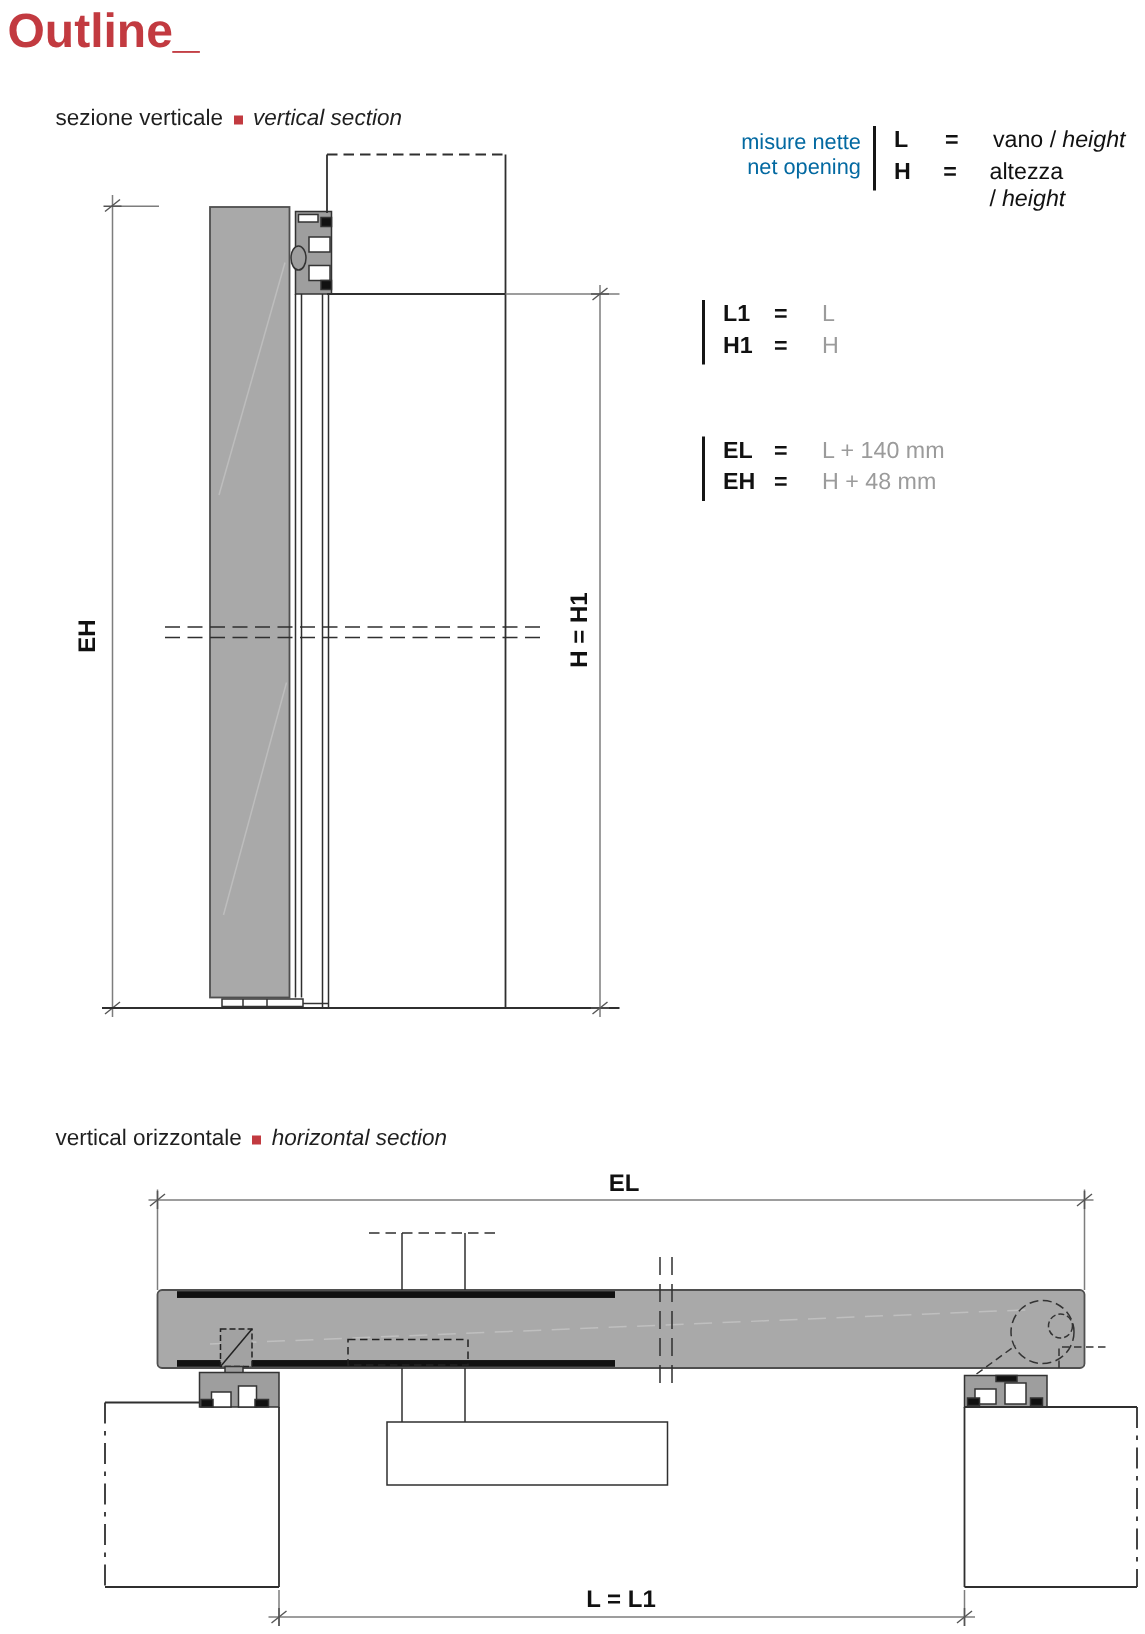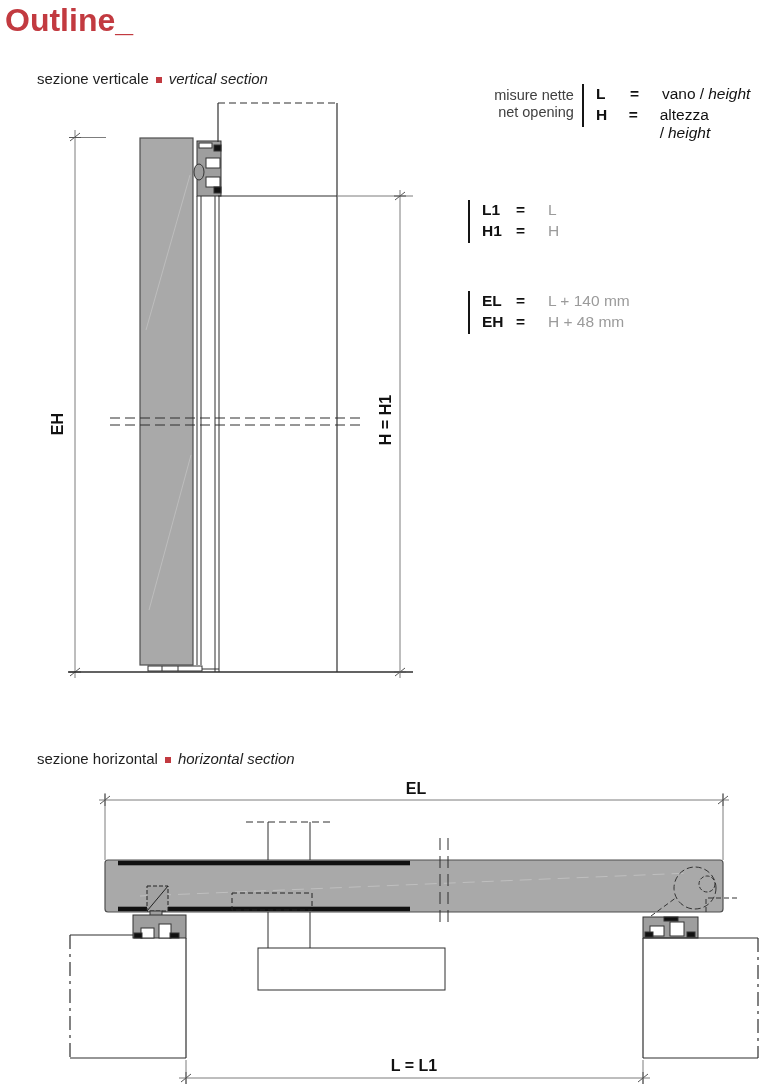--- a/index.html
+++ b/index.html
@@ -12,21 +12,21 @@
   .section-label .bullet{display:inline-block;width:6px;height:6px;background:#c23a40;
                          margin:2px 7px 0 7px;}
   .section-label .en{font-style:italic;text-align:right;}
   .sl-vertical{left:37px;top:51px;margin-top:19px;}
   .sl-horizontal{left:37px;top:750px;}
 
   .legend-block{position:absolute;left:460px;width:300px;display:flex;align-items:stretch;}
   .lb-1{top:84px;}
   .lb-2{top:200px;}
   .lb-3{top:291px;}
-  .legend-labels{width:118px;text-align:right;font-size:14.5px;line-height:17px;padding-top:3px;color:#404040;}
+  .legend-labels{width:118px;text-align:right;font-size:14.5px;line-height:17px;padding-top:3px;color:#0369a1;}
   .legend-labels .lab-en{}
   .legend-divider{width:0;border-left:2px solid #151515;margin-left:8px;}
   .legend-rows{padding-left:12px;padding-top:1px;}
   .legend-row{display:flex;align-items:baseline;height:21px;font-size:15.5px;}
   .legend-row .sym{font-weight:bold;width:34px;color:#111;}
   .legend-row .eq{font-weight:bold;width:32px;color:#111;}
   .legend-row .val{color:#111;}
   .legend-row .val .vi{font-style:italic;margin-left:4px;}
   .legend-row .val.muted{color:#9b9b9b;}
   .drawing{position:absolute;left:0;}
@@ -92,21 +92,21 @@
       </div>
       <div class="legend-row">
         <span class="sym">EH</span>
         <span class="eq">=</span>
         <span class="val muted"><span>H  +  48 mm</span><span class="vi"></span></span>
       </div>
     </div>
   </div>
 
   <div class="section-label sl-horizontal">
-    <span class="it">sezione horizontal</span>
+    <span class="it">vertical orizzontale</span>
     <span class="bullet"></span>
     <span class="en">horizontal section</span>
   </div>
 
   <svg class="drawing svg-vertical" width="763" height="700" viewBox="0 0 763 700">
 
     <g stroke="#7d7d7d" stroke-width="1" fill="none">
       <line x1="75" y1="130" x2="75" y2="678"></line>
       <line x1="75" y1="137.5" x2="106" y2="137.5"></line>
       <g stroke="#555">

